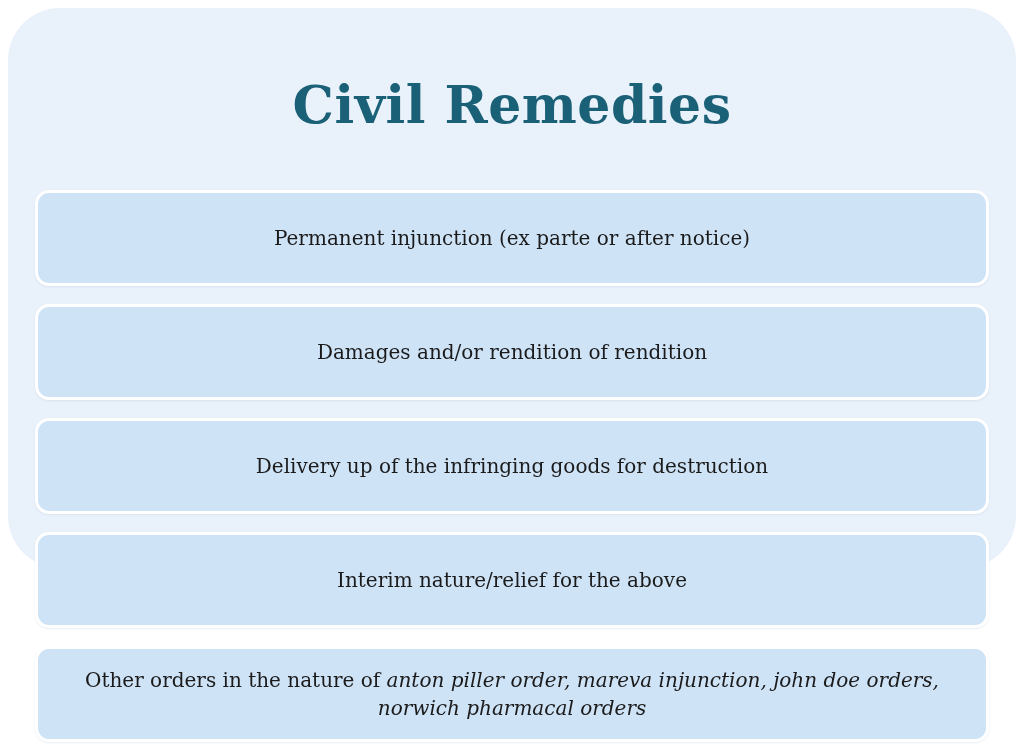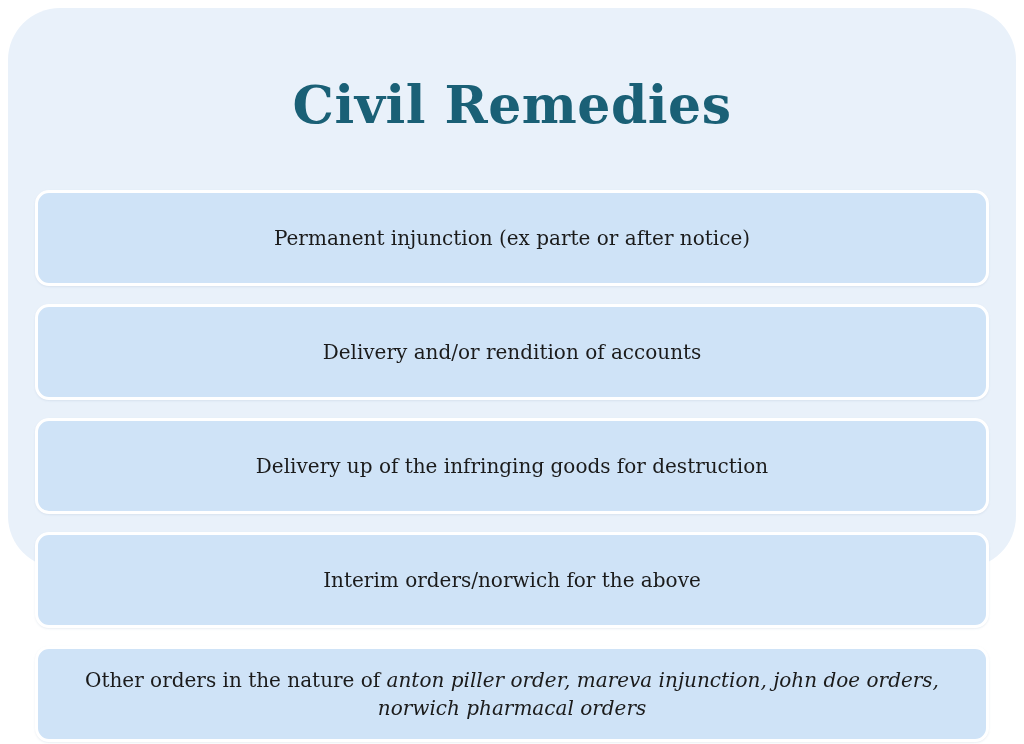--- a/index.html
+++ b/index.html
@@ -60,25 +60,25 @@
 <body>
 
 <div class="slide">
   <h1 class="title">Civil Remedies</h1>
 
   <div class="boxes">
     <div class="box">
       <span><span>Permanent injunction (ex parte or after notice)</span><span class="italic"></span></span>
     </div>
     <div class="box">
-      <span><span>Delivery and/or rendition of accounts</span><span class="italic"></span></span>
+      <span><span>Damages and/or rendition of rendition</span><span class="italic"></span></span>
     </div>
     <div class="box">
       <span><span>Delivery up of the infringing goods for destruction</span><span class="italic"></span></span>
     </div>
     <div class="box">
-      <span><span>Interim orders/norwich for the above</span><span class="italic"></span></span>
+      <span><span>Interim nature/relief for the above</span><span class="italic"></span></span>
     </div>
     <div class="box">
       <span><span>Other orders in the nature of </span><span class="italic">anton piller order, mareva injunction, john doe orders, norwich pharmacal orders</span></span>
     </div>
   </div>
 </div>
 
 </body></html>

